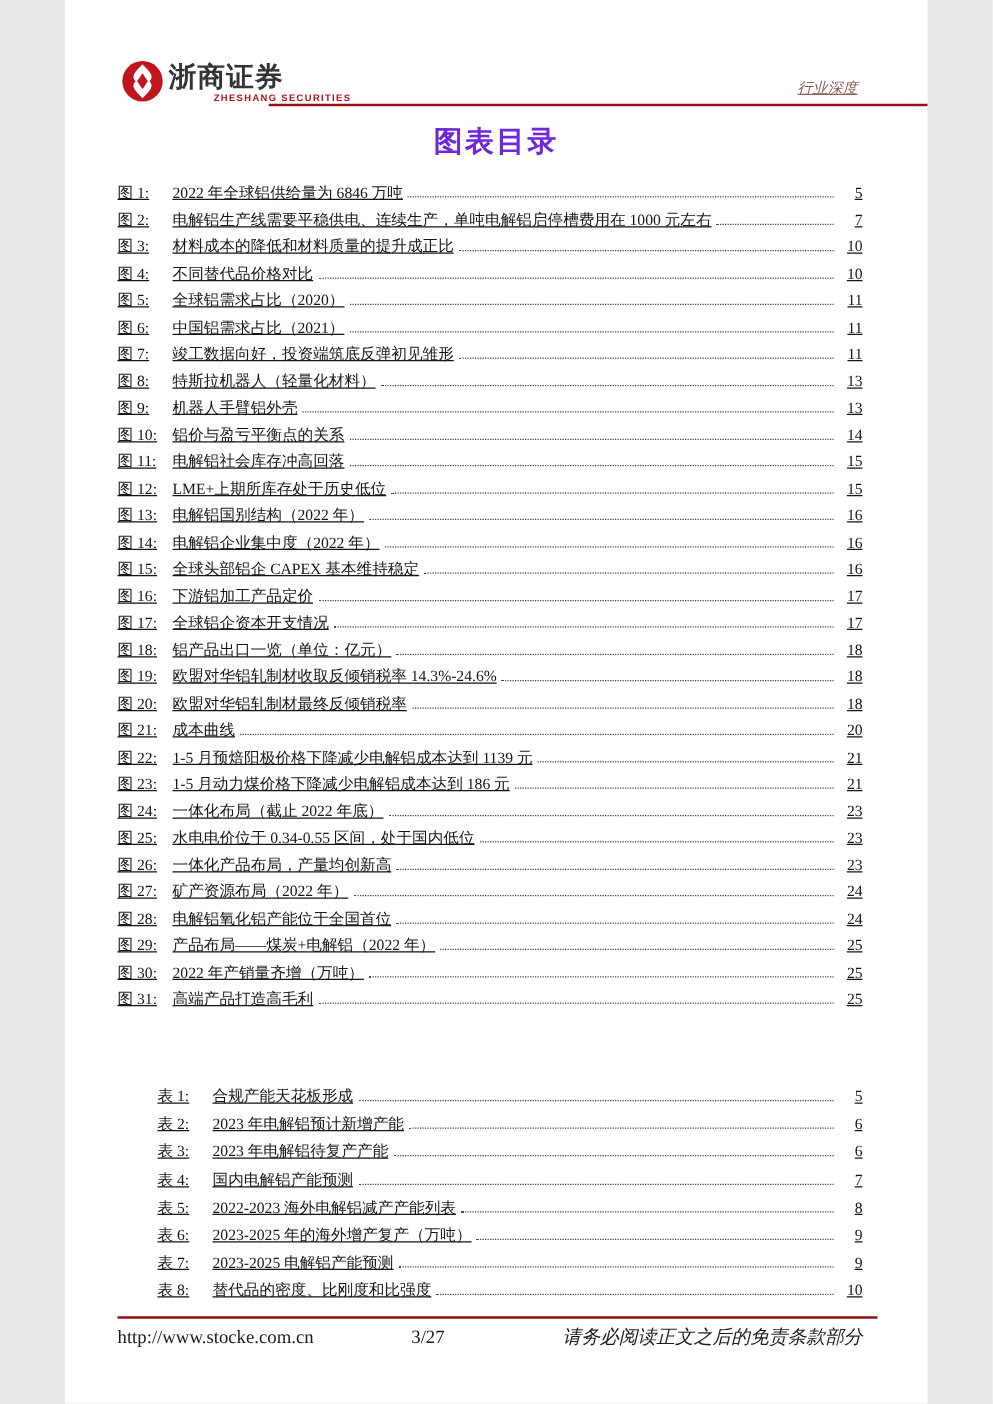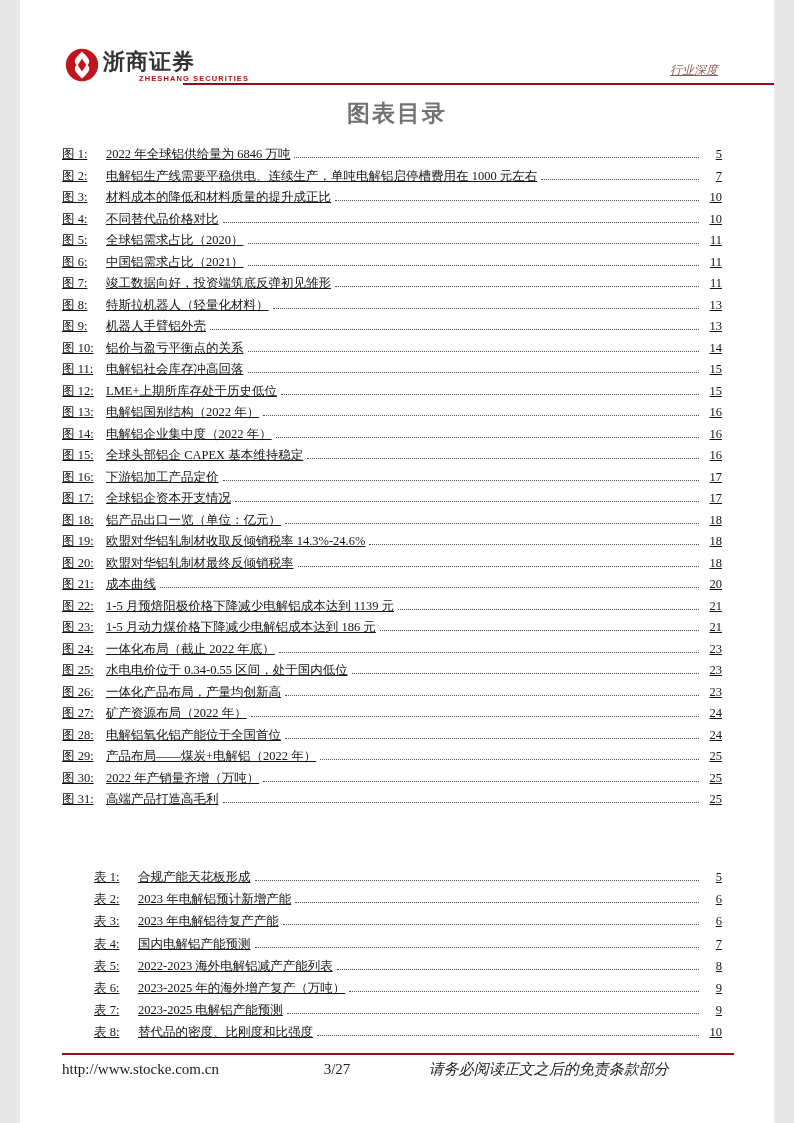--- a/index.html
+++ b/index.html
@@ -1,18 +1,18 @@
 <!DOCTYPE html>
 <html><head>
 <meta charset="utf-8">
 <style>
   html,body { margin:0; padding:0; background:#e8e8e8; }
   .page {
     position:relative;
-    width:754px; height:1123px;
+    width:690px; height:1123px;
     margin:0 auto;
     background:#ffffff;
     font-family:"Liberation Serif","DejaVu Serif",serif;
     color:#151515;
     overflow:hidden;
   }
 
   
   .hdr-logo-icon { position:absolute; left:45px; top:48px; width:34px; height:34px; }
   .hdr-logo-cn {
@@ -32,21 +32,21 @@
   }
   .hdr-rule {
     position:absolute; left:163px; top:83px; width:594px; height:2px;
     background:#931016;
   }
 
   
   .toc-main-title {
     position:absolute; left:0; right:0; top:98px;
     text-align:center;
-    font-size:23px; font-weight:bold; color:#737373;
+    font-size:23px; font-weight:bold; color:#6d28d9;
     letter-spacing:2px;
   }
 
   
   .toc-list { position:absolute; left:42px; right:52px; }
   .toc-list.figures { top:144px; }
   .toc-list.tables  { top:866px;margin-left:32px; }
   .toc-row {
     display:flex; align-items:baseline;
     font-size:12.5px; line-height:21.5px; height:21.5px;
@@ -64,21 +64,21 @@
     position:absolute; left:42px; right:40px; top:1053px; height:2px;
     background:#931016;
   }
   .ftr-row {
     position:absolute; left:42px; right:52px; top:1060px;
     display:flex; align-items:baseline;
     font-size:15px; color:#1a1a1a;
   }
   .ftr-url { flex:1; text-align:left; }
   .ftr-page { flex:1; text-align:center; }
-  .ftr-disclaimer { flex:1.6; font-style:italic; }
+  .ftr-disclaimer { flex:1.6; text-align:right; font-style:italic; }
 </style>
 </head>
 <body>
 
 <div class="page">
 
   <div>
     <span class="hdr-logo-icon">
       <svg viewBox="0 0 40 40" width="34" height="34">
         <circle cx="20" cy="20" r="19" fill="#c0151c"></circle>

